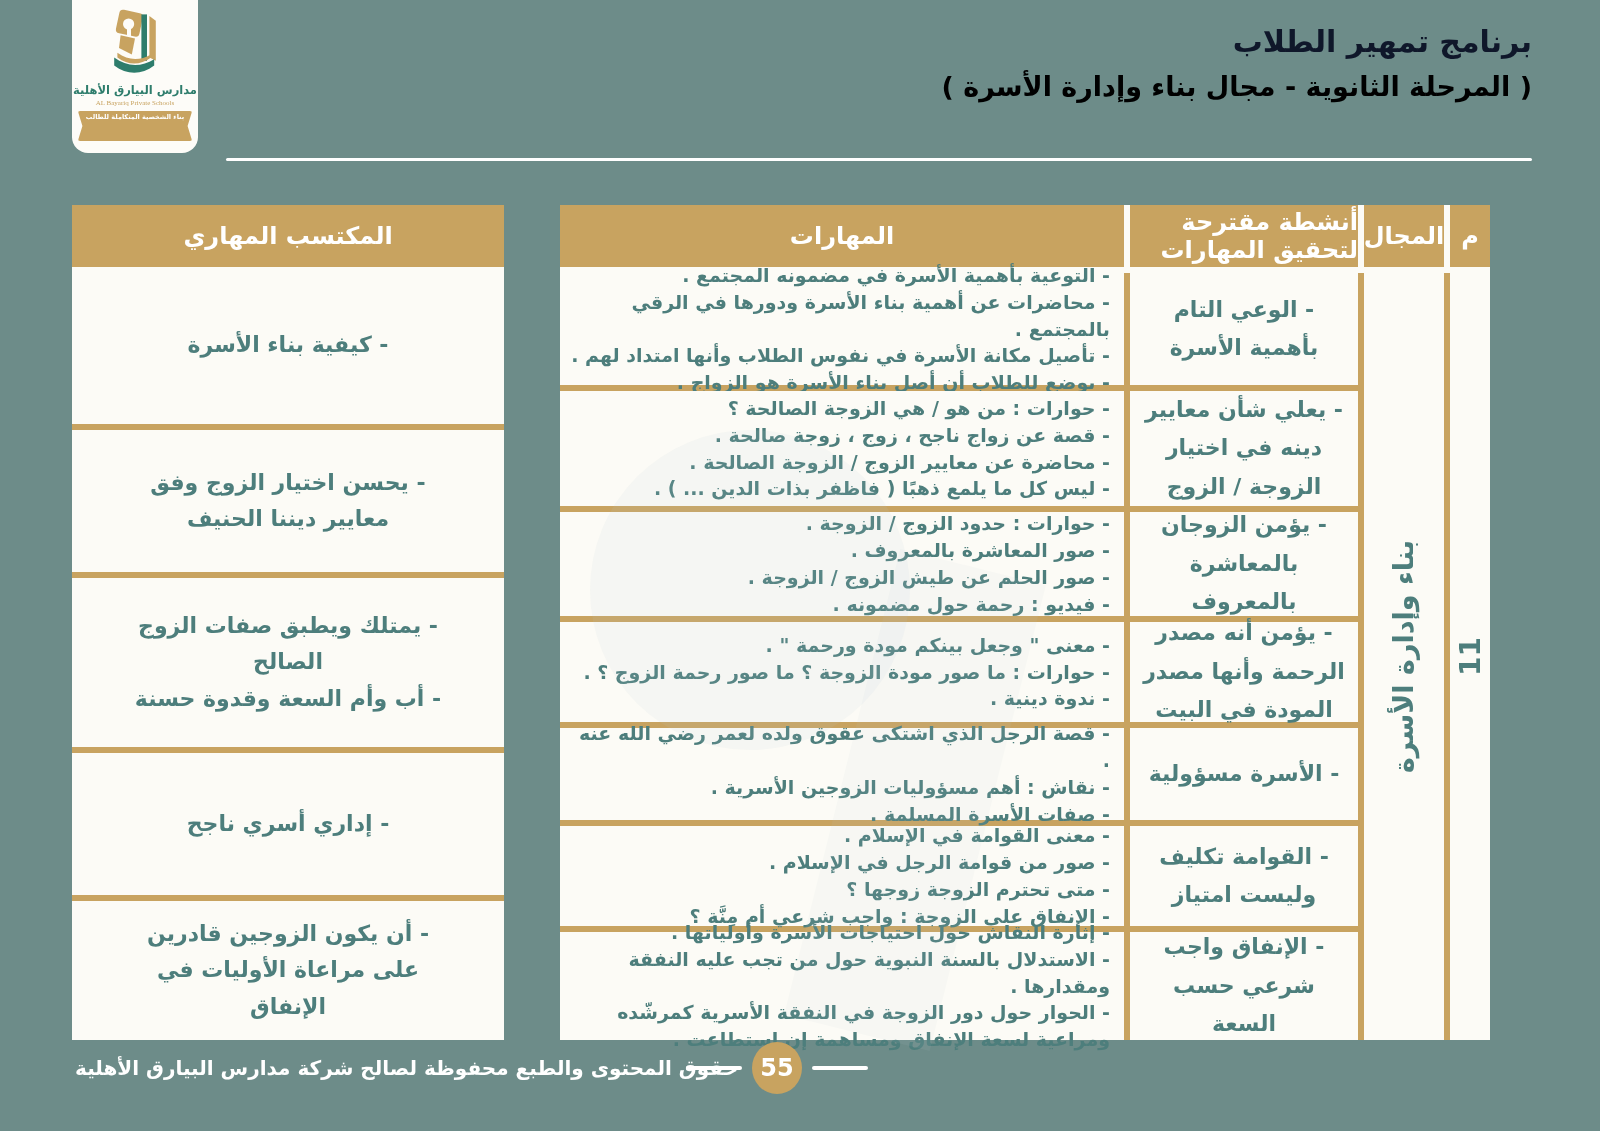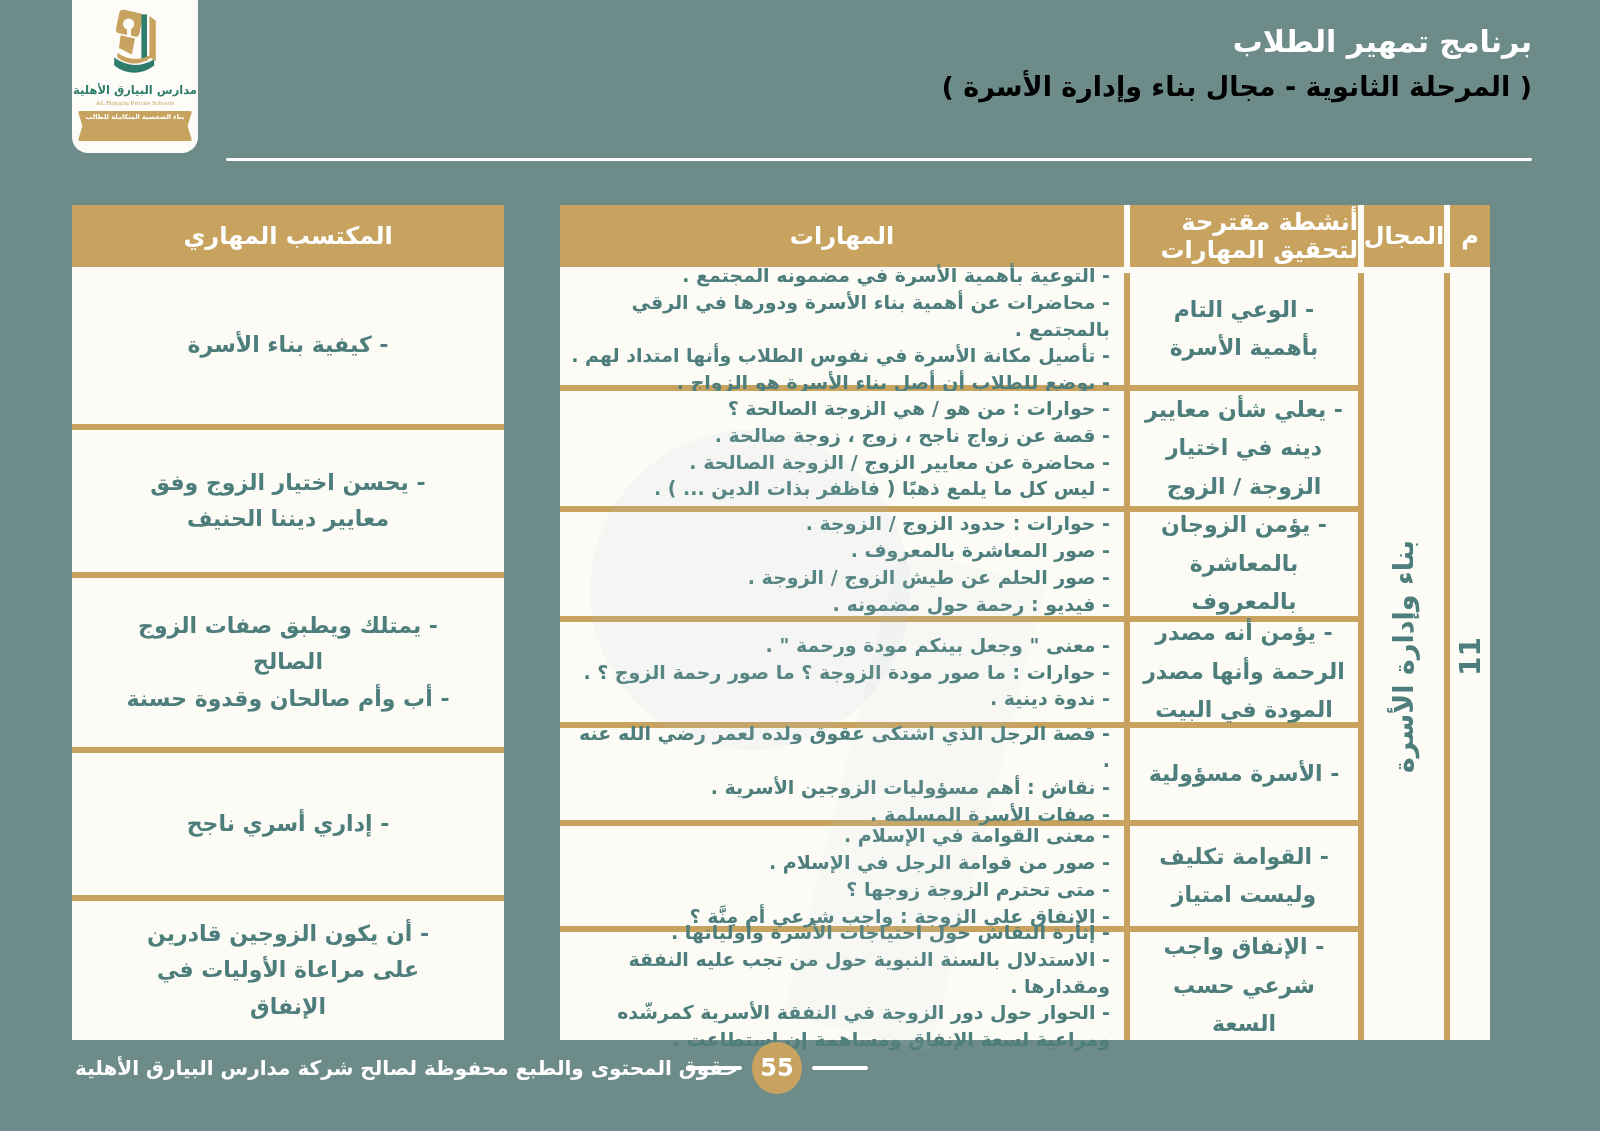--- a/index.html
+++ b/index.html
@@ -22,21 +22,21 @@
   .logo-name-ar { color:#2e7d6c; font-size:11.5px; font-weight:bold; margin-top:3px; white-space:nowrap; }
   .logo-name-en { color:#c8a360; font-size:7px; font-family:"Liberation Serif", serif; margin-top:2px; white-space:nowrap; }
   .logo-ribbon {
     margin-top:4px; background:#c8a360; color:#ffffff;
     font-size:6.5px; font-weight:bold; line-height:13px; height:30px;
     padding:0 8px; border-radius:2px; white-space:nowrap;
     clip-path:polygon(0 0,100% 0,96% 50%,100% 100%,0 100%,4% 50%);
   }
 
   .header-text { position:absolute; right:68px; top:24px; text-align:right; z-index:2; }
-  .page-title { color:#ffffff; font-size:30px; font-weight:bold; letter-spacing:0; }
+  .page-title { color:#0f172a; font-size:30px; font-weight:bold; letter-spacing:0; }
   .page-subtitle { color:#000000; font-size:27px; font-weight:bold; margin-top:12px; }
   .header-divider {
     position:absolute; left:226px; right:68px; top:158px; height:3px;
     background:#ffffff; border-radius:2px;
   }
 
   
   .outcomes-panel {
     position:absolute; left:72px; top:205px; width:432px; height:835px;
     background:#fcfbf6; direction:rtl;
@@ -145,21 +145,21 @@
   <div class="outcomes-header">المكتسب المهاري</div>
   <div class="outcomes-body">
     <div class="outcome-row">
       <div>- كيفية بناء الأسرة</div>
     </div>
     <div class="outcome-row">
       <div>- يحسن اختيار الزوج وفق معايير ديننا الحنيف</div>
     </div>
     <div class="outcome-row">
       <div>- يمتلك ويطبق صفات الزوج الصالح</div>
-      <div>- أب وأم صالحان  وقدوة حسنة</div>
+      <div>- أب وأم السعة  وقدوة حسنة</div>
     </div>
     <div class="outcome-row">
       <div>- إداري أسري ناجح</div>
     </div>
     <div class="outcome-row">
       <div>- أن يكون الزوجين قادرين على مراعاة الأوليات في الإنفاق</div>
     </div>
   </div>
 </div>
 

